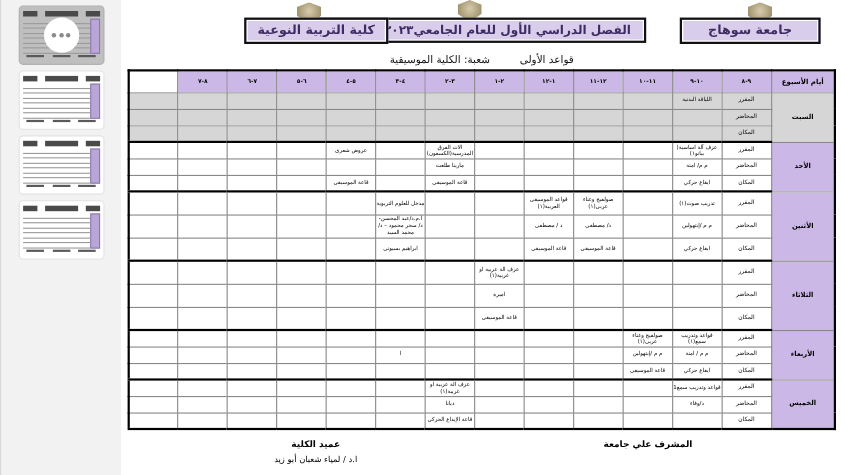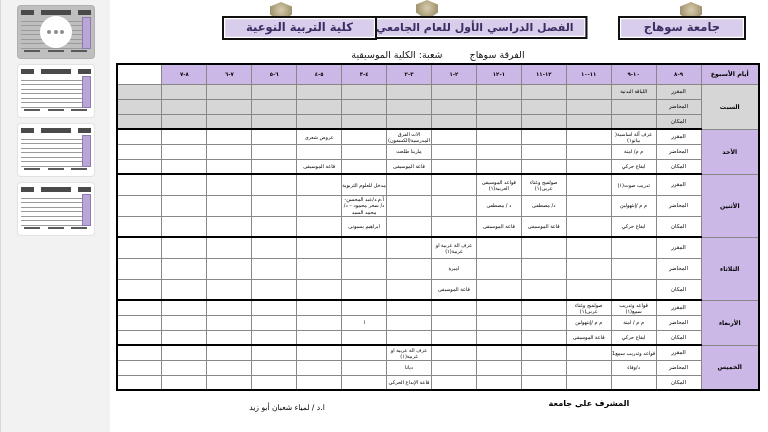--- a/index.html
+++ b/index.html
@@ -76,21 +76,21 @@
     border:2.5px solid #111;
     box-shadow: 0 0 0 1.2px #fff inset;
     color:#3d2d63;
     font-weight:bold;
     text-align:center;
     letter-spacing:.3px;
     white-space:nowrap;
     line-height:1;
   }
   .banner-univ   { right: 14px;  top: 12px; padding:4px 24px; font-size:11.5px; }
-  .banner-coll   { left: 106px;  top: 12px; padding:4px 22px; font-size:11.5px; }
+  .banner-coll   { left: 106px;  top: 12px; padding:4px 10px; font-size:11.5px; }
   .banner-term   { left: 50%; transform:translateX(-50%); top: 12px; padding:4px 12px; font-size:11px; }
 
   .subhead {
     text-align:center; font-size:9.5px; color:#111; margin: 1px 0 3px 0;
     direction: rtl; white-space:nowrap;
   }
   .subhead span { margin: 0 12px; }
 
   
   table.sched {
@@ -153,21 +153,21 @@
       <div class="seal right"></div>
       <div class="seal mid"></div>
       <div class="seal left"></div>
 
       <div class="banner banner-univ">جامعة سوهاج</div>
       <div class="banner banner-term">الفصل الدراسي الأول  للعام الجامعي٢٠٢٣ /٢٠٢٤ م</div>
       <div class="banner banner-coll">كلية التربية النوعية</div>
     </div>
 
     <div class="subhead">
-      <span>الفرقة سوهاج</span>
+      <span>قواعد الأولى</span>
       <span>شعبة: الكلية الموسيقية</span>
     </div>
 
     <table class="sched">
       <thead>
         <tr id="head-row">
           <th class="dayhead-col">أيام الأسبوع</th>
         <th>٩-٨</th>
             <th>١٠-٩</th>
             <th>١١-١٠</th>
@@ -460,20 +460,21 @@
             <td class="cell"></td>
           </tr>
         </tbody>
     </table>
 
     <div class="signs">
       <div>
         <div>المشرف علي جامعة</div>
       </div>
       <div class="sign-dean">
+        <div>عميد الكلية</div>
         <div class="name">ا.د / لمياء شعبان أبو زيد</div>
       </div>
     </div>
   </div>
 
   <div class="rail" id="rail">
       <div class="thumb selected">
         <div class="mini">
           <div class="mini-head">
             <i class="mini-badge"></i>

